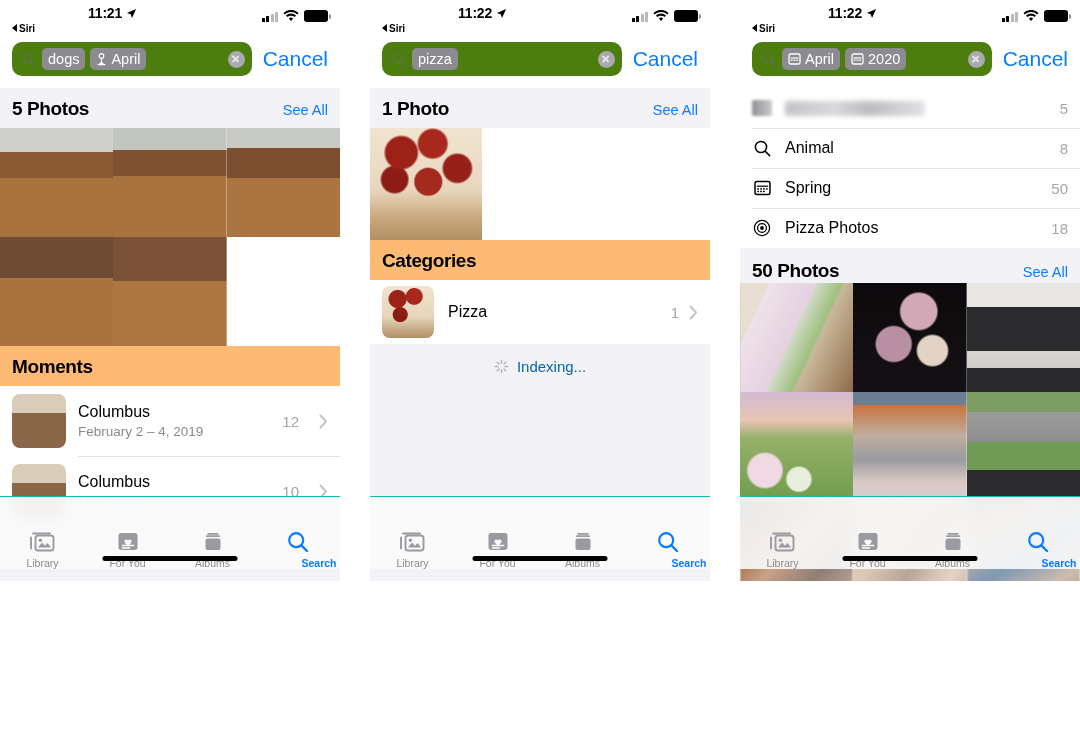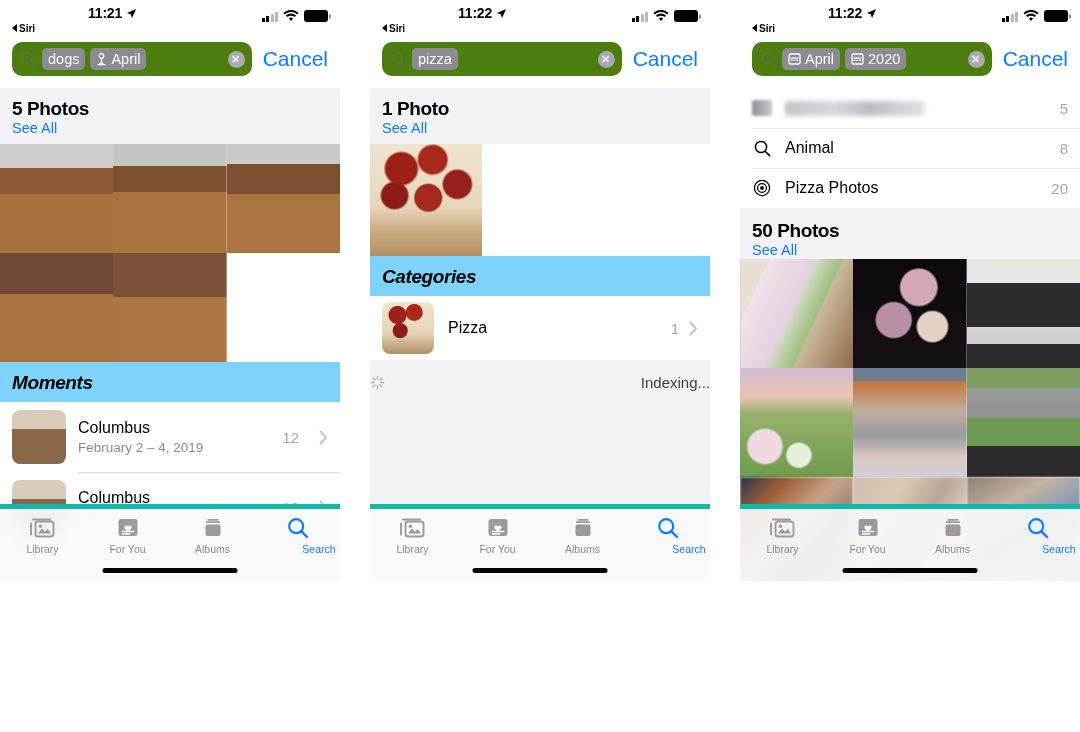--- a/index.html
+++ b/index.html
@@ -42,24 +42,24 @@
          padding:2px 6px;font-size:14.5px;line-height:18px;white-space:nowrap;}
   .token svg{display:block;}
   .clearbtn{flex:0 0 auto;width:17px;height:17px;border-radius:50%;background:#a9a9af;position:relative;margin-left:4px;}
   .clearbtn:before,.clearbtn:after{content:"";position:absolute;left:3.8px;top:7.8px;width:9.4px;height:1.7px;background:#e4e4e9;border-radius:1px;}
   .clearbtn:before{transform:rotate(45deg);}
   .clearbtn:after{transform:rotate(-45deg);}
   .cancel{margin-left:11px;color:#0a7cff;font-size:21px;white-space:nowrap;}
 
   
   .sec-head{display:flex;align-items:baseline;justify-content:space-between;
-            background:#f2f2f7;padding:10px 12px 8px 12px;flex-direction:column;}
+            background:#f2f2f7;padding:10px 12px 8px 12px;}
   .sec-title{font-size:19px;font-weight:bold;color:#000;letter-spacing:-.4px;}
   .sec-seeall{font-size:14.5px;color:#0a7cff;}
-  .sec-plain{background:#7dd3fc;font-style:italic;}
+  .sec-plain{background:#fdba74;}
 
   
   .grid{display:flex;flex-wrap:wrap;background:#fff;}
   .cell{width:113.33px;height:109px;background-size:cover;background-position:center;}
   .pizza-one{width:112px;height:112px;background-size:cover;background-position:center;}
   .onephoto{background:#fff;padding:0;}
 
   
   .rows{background:#fff;}
   .row{display:flex;align-items:center;height:70px;padding:0 12px;position:relative;background:#fff;}
@@ -70,44 +70,44 @@
   .row-sub{font-size:13.5px;color:#8a8a8e;line-height:18px;margin-top:1px;}
   .row-count{font-size:15px;color:#a4a4a9;margin-right:20px;}
   .chev{width:9px;height:15px;flex:0 0 auto;}
 
   
   .cat-row{display:flex;align-items:center;height:64px;padding:0 12px;background:#fff;}
   .cat-thumb{width:52px;height:52px;border-radius:8px;background-size:cover;background-position:center;}
   .cat-label{flex:1;margin-left:14px;font-size:16px;color:#000;}
   .cat-count{font-size:15px;color:#a4a4a9;margin-right:10px;}
 
-  .indexing{display:flex;align-items:center;justify-content:space-between;gap:8px;
-            background:#f2f2f7;height:44px;font-size:15px;color:#404040;}
+  .indexing{display:flex;align-items:center;justify-content:center;gap:8px;
+            background:#f2f2f7;height:44px;font-size:15px;color:#0369a1;}
   .spinner{width:15px;height:15px;}
   .filler{background:#f2f2f7;}
 
   
   .sugg{background:#fff;}
   .sg{display:flex;align-items:center;height:40px;padding:0 12px;position:relative;}
   .sg + .sg:before{content:"";position:absolute;left:12px;right:0;top:0;height:1px;background:#e4e4e8;}
   .sg-icon{width:20px;height:20px;flex:0 0 auto;margin-right:13px;display:flex;align-items:center;justify-content:center;}
   .sg-label{flex:1;font-size:16px;color:#000;}
   .sg-count{font-size:15px;color:#a4a4a9;}
   .sg.redacted .blur-ico{width:20px;height:16px;}
   .blurbar{height:15px;border-radius:2px;}
 
   
-  .tabbar{position:absolute;left:0;bottom:0;width:340px;height:72px;
-          background:#fafafaf0;border-top:5px solid #14b8a6;display:flex;align-items:flex-start;
+  .tabbar{position:absolute;left:0;bottom:12px;width:340px;height:72px;
+          background:#fafafaf0;border-top:1px solid #14b8a6;display:flex;align-items:flex-end;
           backdrop-filter:blur(8px);}
   .tabbar.translucent{background:#fafafae8;}
   .tab{flex:1;display:flex;flex-direction:column;align-items:center;padding-top:7px;gap:4px;}
   .tab .ti{height:23px;display:flex;align-items:center;}
   .tab .tl{font-size:10.5px;color:#8a8a8e;}
-  .tab.active .tl{color:#0a7cff;font-weight:normal;padding-left:43px;}
+  .tab.active .tl{color:#0a7cff;font-weight:bold;padding-left:43px;}
   .homebar{position:absolute;left:50%;transform:translateX(-50%);bottom:8px;width:135px;height:5px;border-radius:3px;background:#000;}
 
   .spacer-white{background:#fff;}
 </style>
 </head>
 <body>
 
 <div class="board">
 
   <div class="phone" id="phone1">
@@ -463,28 +463,47 @@
             <svg width="17" height="17" viewBox="0 0 17 17">
               <circle cx="7" cy="7" r="5.6" fill="none" stroke="#000" stroke-width="1.5"></circle>
               <line x1="11.2" y1="11.2" x2="15.6" y2="15.6" stroke="#000" stroke-width="1.6" stroke-linecap="round"></line>
             </svg>
           </span>
         <span class="sg-label">Animal</span>
         <span class="sg-count">8</span>
       </div>
       <div class="sg">
         <span class="sg-icon">
+            <svg width="17" height="16" viewBox="0 0 17 16">
+              <rect x="1" y="1.5" width="15" height="13" rx="2" fill="none" stroke="#000" stroke-width="1.5"></rect>
+              <rect x="2.8" y="5.6" width="11.4" height="1.2" fill="#000"></rect>
+              <g fill="#000">
+                <rect x="3.2" y="8.2" width="1.8" height="1.4"></rect>
+                <rect x="6.1" y="8.2" width="1.8" height="1.4"></rect>
+                <rect x="9" y="8.2" width="1.8" height="1.4"></rect>
+                <rect x="11.9" y="8.2" width="1.8" height="1.4"></rect>
+                <rect x="3.2" y="10.8" width="1.8" height="1.4"></rect>
+                <rect x="6.1" y="10.8" width="1.8" height="1.4"></rect>
+                <rect x="9" y="10.8" width="1.8" height="1.4"></rect>
+              </g>
+            </svg>
+          </span>
+        <span class="sg-label">Spring</span>
+        <span class="sg-count">50</span>
+      </div>
+      <div class="sg">
+        <span class="sg-icon">
             <svg width="18" height="18" viewBox="0 0 18 18">
               <circle cx="9" cy="9" r="7.6" fill="none" stroke="#000" stroke-width="1.3"></circle>
               <circle cx="9" cy="9" r="4.4" fill="none" stroke="#000" stroke-width="1.3"></circle>
               <circle cx="9" cy="9" r="1.9" fill="#000"></circle>
             </svg>
           </span>
         <span class="sg-label">Pizza Photos</span>
-        <span class="sg-count">20</span>
+        <span class="sg-count">18</span>
       </div>
     </div>
 
     <div class="sec-head" style="padding-top:12px;padding-bottom:1px;">
       <span class="sec-title">50 Photos</span>
       <span class="sec-seeall">See All</span>
     </div>
 
     <div class="grid">
       <div class="cell" style="background-image:

